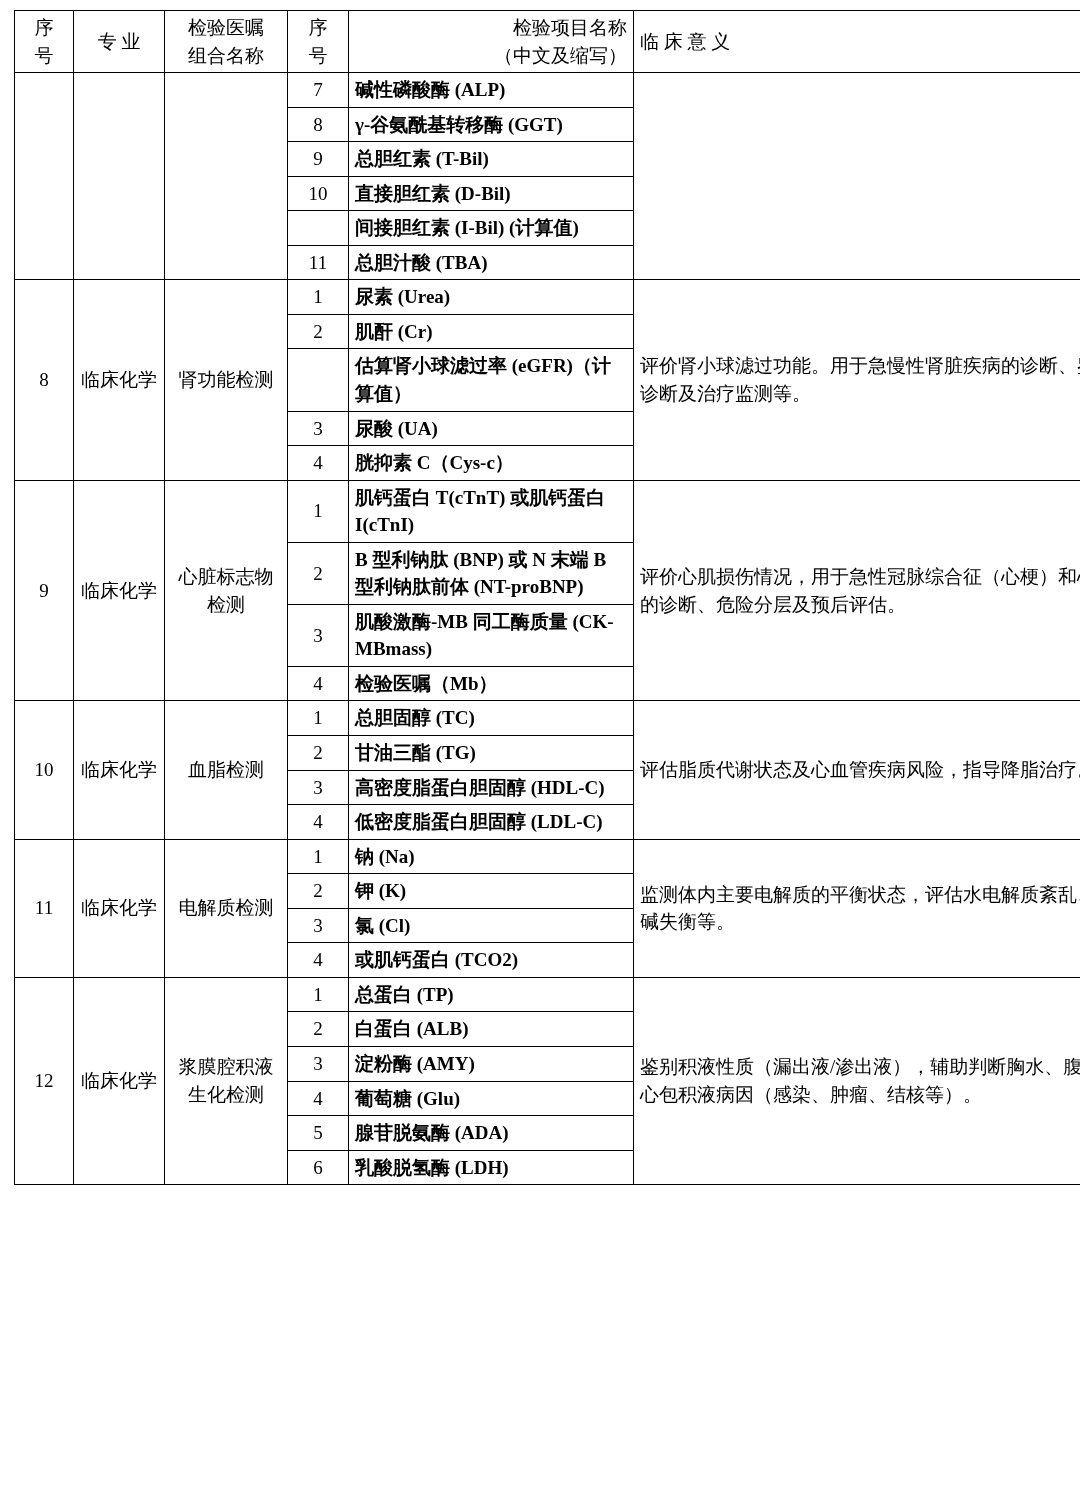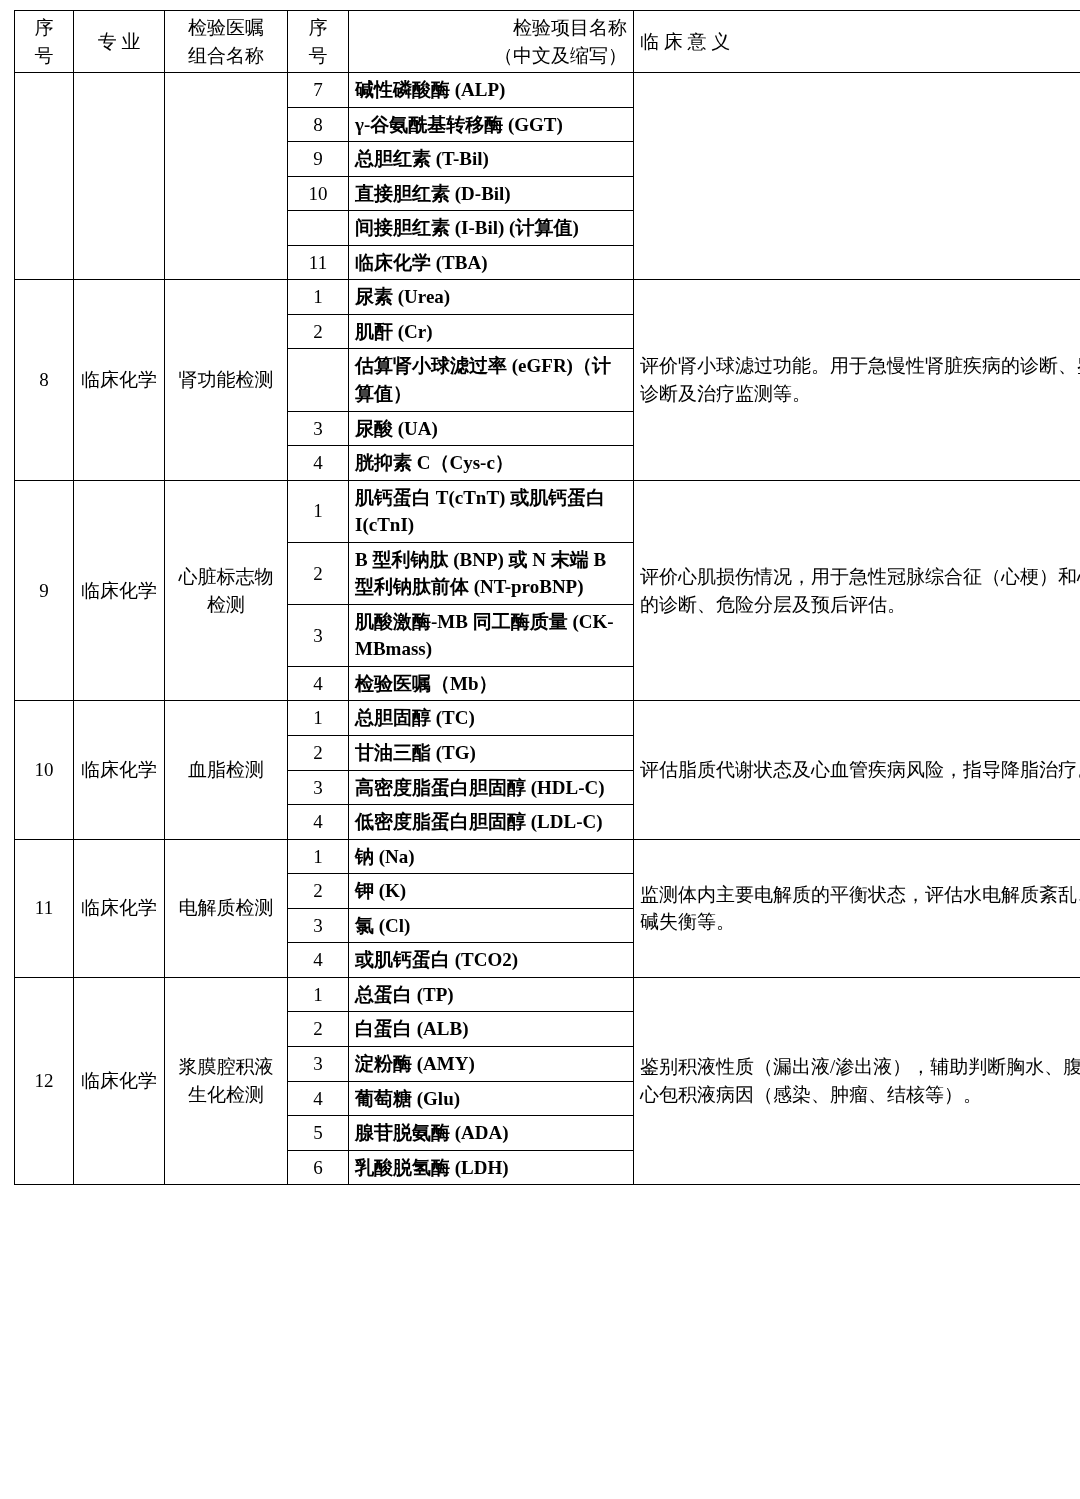--- a/index.html
+++ b/index.html
@@ -100,21 +100,21 @@
         <tr>
           <td class="col-subseq center">10</td>
           <td class="col-item item">直接胆红素 (D-Bil)</td>
         </tr>
         <tr>
           <td class="col-subseq center"></td>
           <td class="col-item item">间接胆红素 (I-Bil) (计算值)</td>
         </tr>
         <tr>
           <td class="col-subseq center">11</td>
-          <td class="col-item item">临床化学 (TBA)</td>
+          <td class="col-item item">总胆汁酸 (TBA)</td>
         </tr>
         <tr>
           <td class="col-seq center vmid" rowspan="5">8</td>
           <td class="col-major center vmid" rowspan="5">临床化学</td>
           <td class="col-combo center vmid" rowspan="5">肾功能检测</td>
           <td class="col-subseq center">1</td>
           <td class="col-item item">尿素 (Urea)</td>
           <td class="col-mean meaning vmid" rowspan="5">评价肾小球滤过功能。用于急慢性肾脏疾病的诊断、鉴别诊断及治疗监测等。</td>
         </tr>
         <tr>

